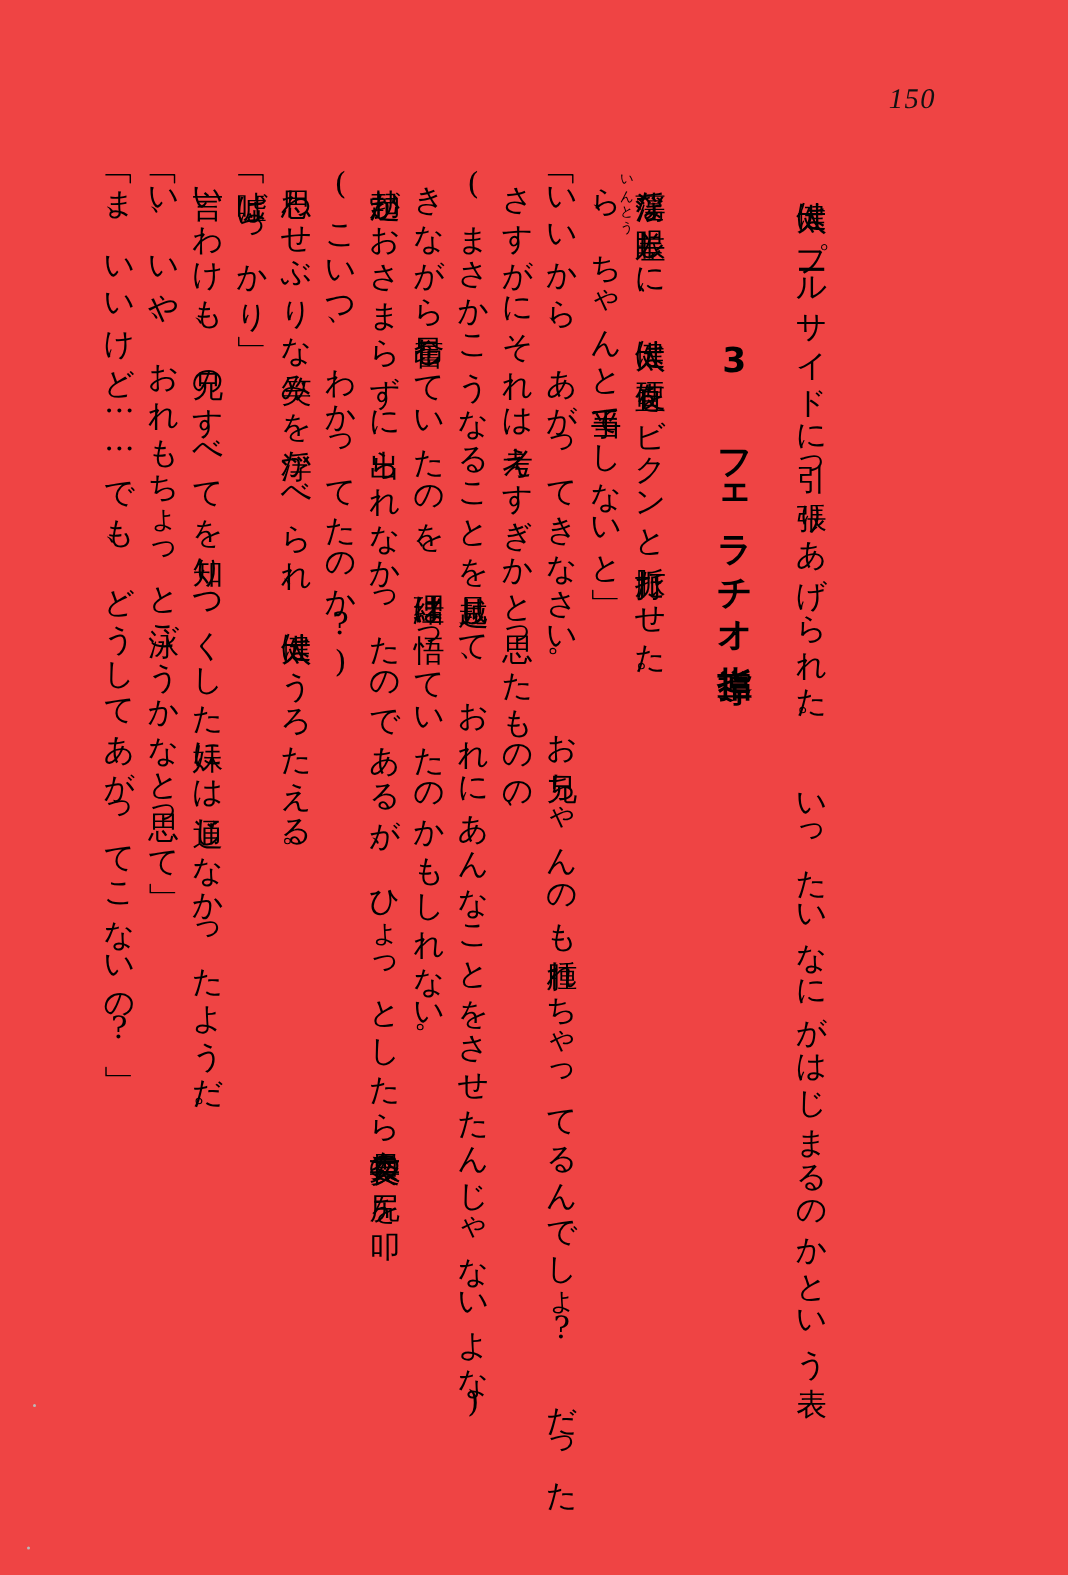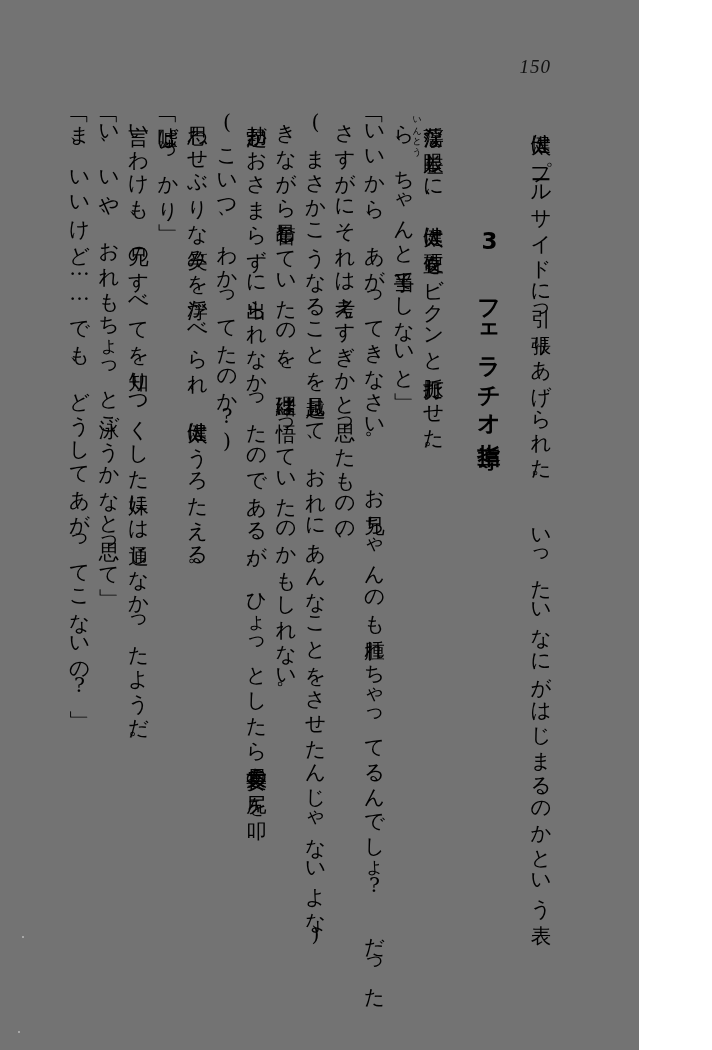--- a/index.html
+++ b/index.html
@@ -2,23 +2,23 @@
 <html><head>
 <meta charset="utf-8">
 <style>
   html, body {
     margin: 0;
     padding: 0;
     background: #ffffff;
   }
   .page {
     position: relative;
-    width: 639px;
+    width: 712px;
     height: 1050px;
-    background: #737373;
+    background: #ef4444;
     overflow: hidden;
     font-family: "Liberation Serif", "DejaVu Serif", serif;
     color: #000000;
   }
   .page-number {
     position: absolute;
     top: 56px;
     right: 88px;
     font-family: "Liberation Serif", "DejaVu Serif", serif;
     font-style: italic;

